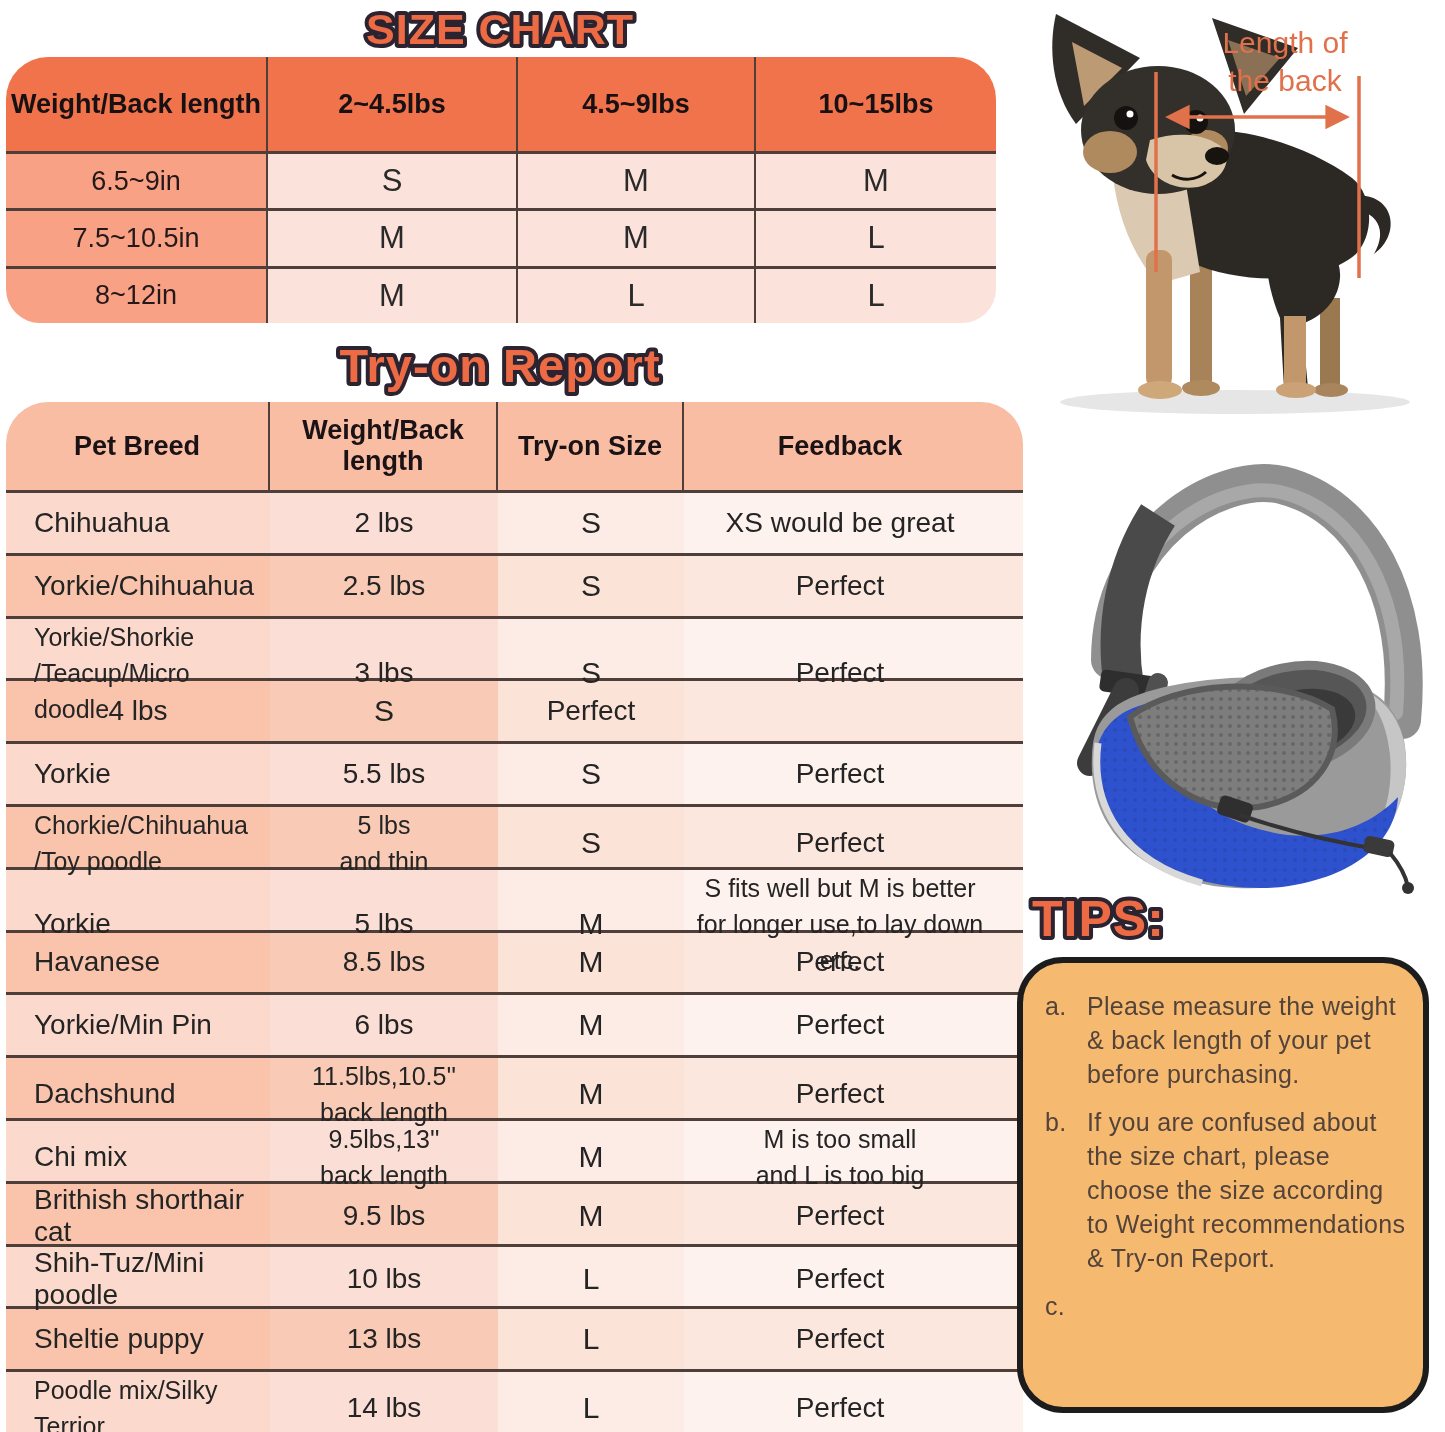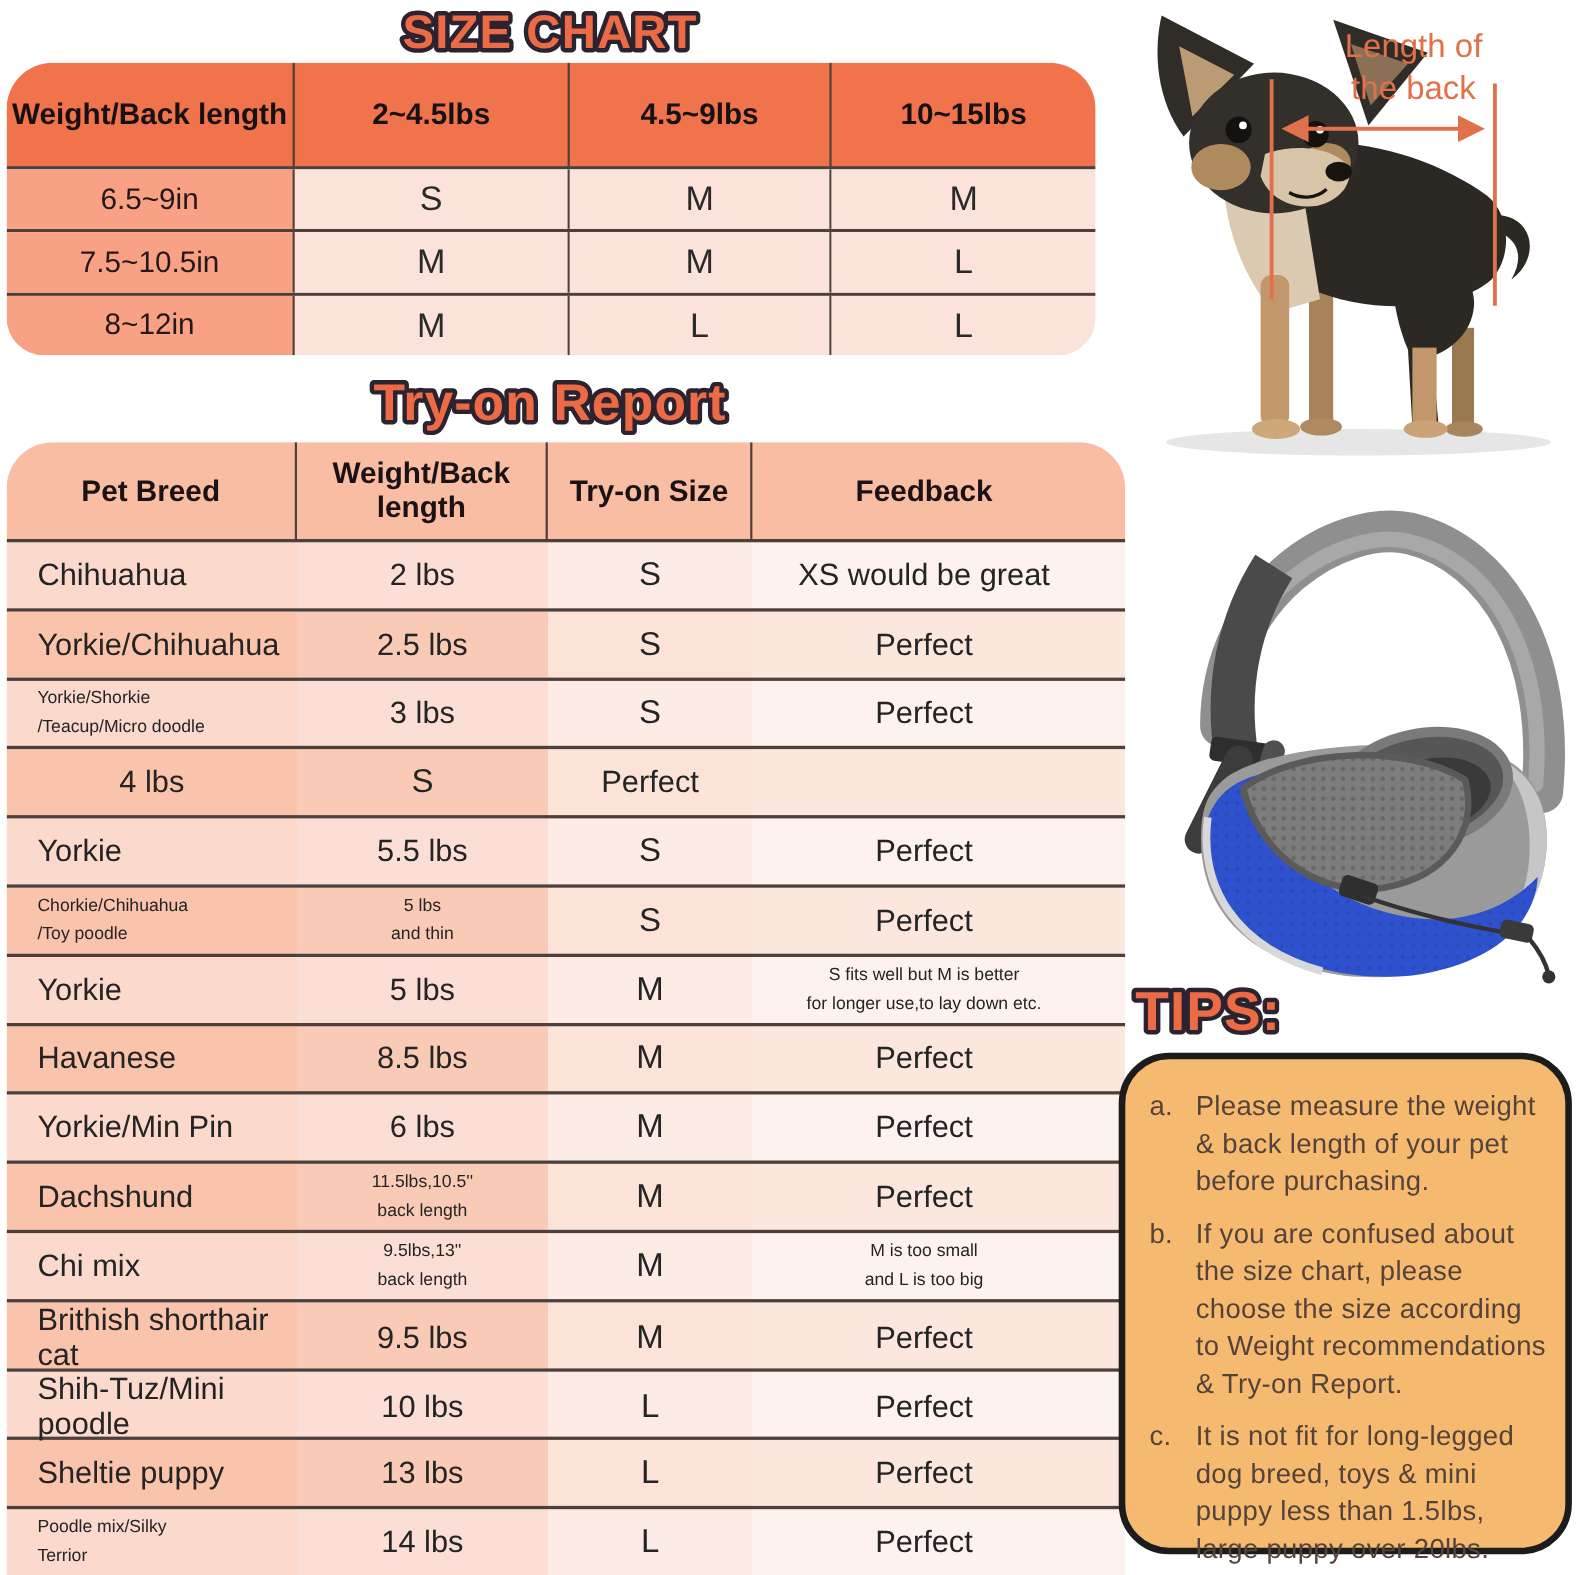--- a/index.html
+++ b/index.html
@@ -31,21 +31,21 @@
   .tr-row{display:grid;grid-template-columns:264px 228px 186px 312px;box-sizing:border-box;}
   .tr-row.head{height:88px;background:#f9bda4;}
   .tr-row.body{height:62.8px;border-top:3px solid #4e3f3a;}
   .tr-row.odd {background:linear-gradient(90deg,#fbd9cd 0 264px,#fbdfd6 264px 492px,#fdece5 492px 678px,#fdf2ed 678px 100%);}
   .tr-row.even{background:linear-gradient(90deg,#f9c3ac 0 264px,#f9cbb6 264px 492px,#fce3d8 492px 678px,#fce7de 678px 100%);}
   .tr-cell{display:flex;align-items:center;justify-content:center;box-sizing:border-box;
            white-space:pre-line;text-align:center;font-size:28px;color:#242424;}
   .tr-row.head .tr-cell{font-weight:bold;font-size:27px;color:#1b1215;}
   .tr-row.head .tr-cell.br{border-right:2px solid #4e3f3a;}
   .tr-cell.breed{justify-content:flex-start;text-align:left;padding-left:28px;}
-  .tr-cell.sm{font-size:16px;line-height:26px;}
+  .tr-cell.sm{font-size:25px;line-height:36px;}
   .tr-cell.size{font-size:30px;}
 
   
   .dog-figure{position:absolute;left:1000px;top:0;width:445px;height:420px;}
   .back-length-label{position:absolute;left:1160px;top:24px;width:250px;text-align:center;
                      color:#e0714a;font-size:30px;line-height:38px;white-space:pre-line;}
 
   
   .sling-figure{position:absolute;left:1010px;top:425px;width:420px;height:470px;}
 
@@ -293,17 +293,16 @@
     <div class="tip-item">
       <span class="tip-index">a.</span>
       <span class="tip-text">Please measure the weight &amp; back length of your pet before purchasing.</span>
     </div>
     <div class="tip-item">
       <span class="tip-index">b.</span>
       <span class="tip-text">If you are confused about the size chart, please choose the size according to Weight recommendations &amp; Try-on Report.</span>
     </div>
     <div class="tip-item">
       <span class="tip-index">c.</span>
-      <span class="tip-text">It is not fit for long-legged dog breed, toys &amp; mini puppy less than 1.5lbs, large puppy over 20lbs.</span>
     </div>
   </div>
 
 </div>
 
 </body></html>

